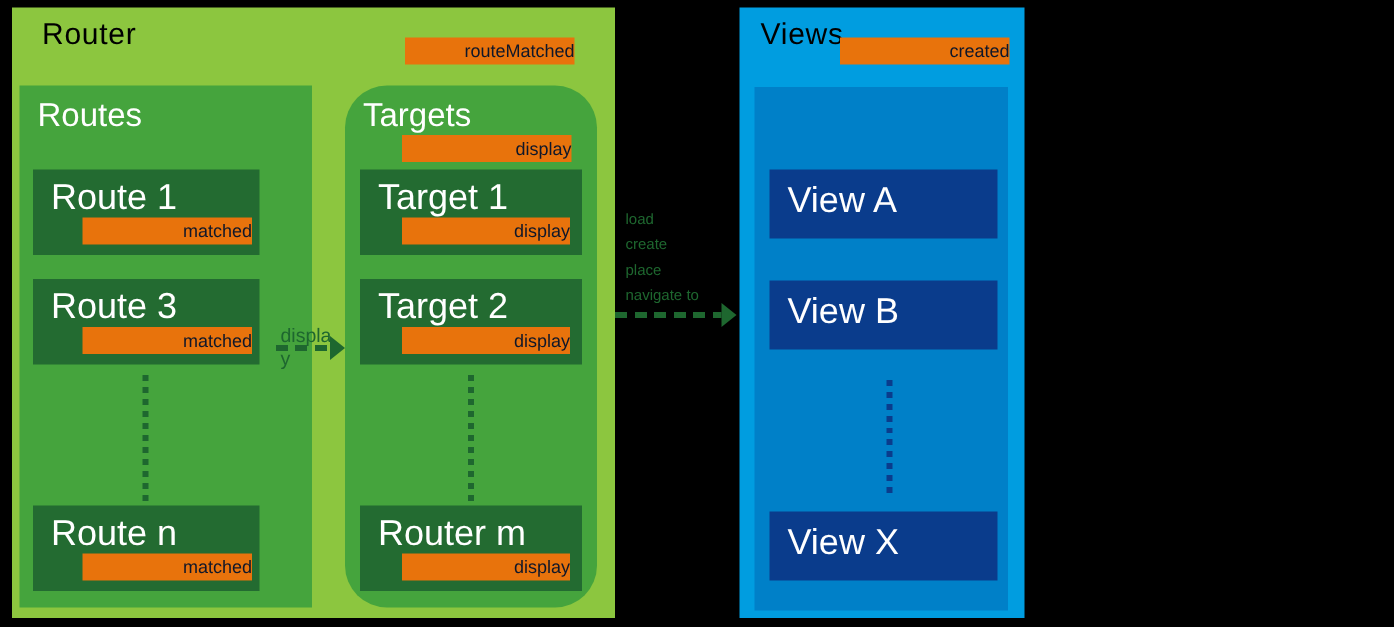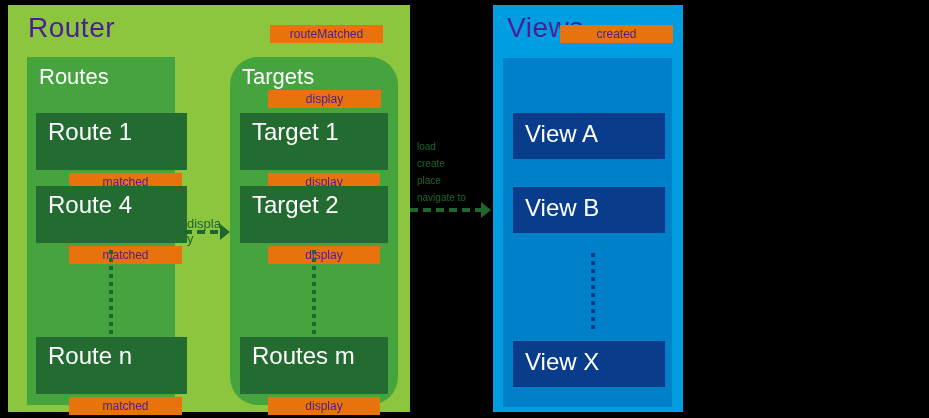--- a/index.html
+++ b/index.html
@@ -5,39 +5,39 @@
   html,body{margin:0;padding:0;background:#000;}
   .stage{
     position:relative;width:929px;height:418px;overflow:hidden;
     background:var(--background,#000);
     font-family:"Liberation Sans",sans-serif;
     -webkit-font-smoothing:antialiased;
   }
   .panel{position:absolute;}
   
   .router{left:8px;top:5px;width:402px;height:407px;background:var(--router-bg,#8CC63F);}
-  .title-lg{position:absolute;font-size:28px;color:#4c1d95;letter-spacing:0.5px;}
+  .title-lg{position:absolute;font-size:20px;color:#000000;letter-spacing:0.5px;}
   .router .title-lg{left:20px;top:7px;}
   .badge{
     position:absolute;height:18px;width:113px;
     background:var(--badge-orange,#E8730C);
-    color:#4c1d95;font-size:12px;line-height:18px;text-align:center;
+    color:#0f172a;font-size:12px;line-height:18px;text-align:right;
     overflow:hidden;white-space:nowrap;
   }
   .badge-route-matched{left:262px;top:20px;}
   .container{position:absolute;top:52px;height:348px;background:var(--container-green,#45A43D);}
-  .routes{left:19px;width:148px;}
+  .routes{left:5px;width:148px;padding-left:47px;}
   .targets{left:222px;width:168px;border-radius:28px;}
   .container-title{position:absolute;left:12px;top:7px;font-size:22px;color:#fff;}
   .badge-targets{left:38px;top:33px;}
   .node{position:absolute;left:9px;width:151px;height:57px;background:var(--box-green,#236B31);}
   .targets .node{left:10px;width:148px;}
   .pos-1{top:56px}.pos-2{top:129px}.pos-3{top:280px}
   .node-label{position:absolute;left:12px;top:5px;font-size:24px;color:#fff;white-space:nowrap;}
-  .node .badge{left:33px;top:32px;margin-top:28px;}
+  .node .badge{left:33px;top:32px;}
   .targets .node .badge{left:28px;width:112px;}
   .dots{
     position:absolute;width:4px;top:193px;height:84px;
     background:repeating-linear-gradient(180deg,var(--line-green,#1E672F) 0 4px,transparent 4px 8px);
   }
   .routes .dots{left:82px;}
   .targets .dots{left:82px;}
   
   .dash-line{
     position:absolute;height:4px;
@@ -86,21 +86,21 @@
     <div class="badge badge-route-matched">routeMatched</div>
 
     <section class="container routes">
       <div class="container-title">Routes</div>
 
       <div class="node pos-1">
         <div class="node-label">Route 1</div>
         <div class="badge">matched</div>
       </div>
       <div class="node pos-2">
-        <div class="node-label">Route 4</div>
+        <div class="node-label">Route 3</div>
         <div class="badge">matched</div>
       </div>
       <div class="dots"></div>
       <div class="node pos-3">
         <div class="node-label">Route n</div>
         <div class="badge">matched</div>
       </div>
     </section>
 
     <section class="container targets">
@@ -110,21 +110,21 @@
       <div class="node pos-1">
         <div class="node-label">Target 1</div>
         <div class="badge">display</div>
       </div>
       <div class="node pos-2">
         <div class="node-label">Target 2</div>
         <div class="badge">display</div>
       </div>
       <div class="dots"></div>
       <div class="node pos-3">
-        <div class="node-label">Routes m</div>
+        <div class="node-label">Router m</div>
         <div class="badge">display</div>
       </div>
     </section>
   </section>
 
   <div class="arrow-display-label">display</div>
   <div class="dash-line arrow-display-line"></div>
   <div class="arrow-head arrow-display-head"></div>
 
   <div class="arrow-nav-label">load

